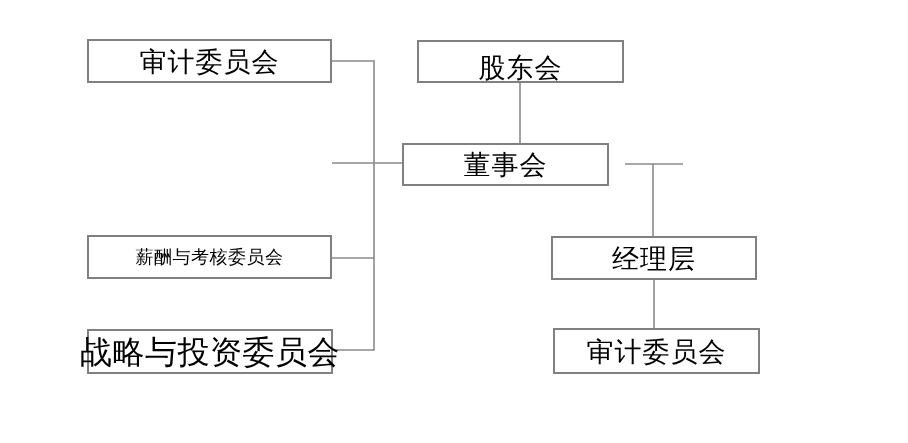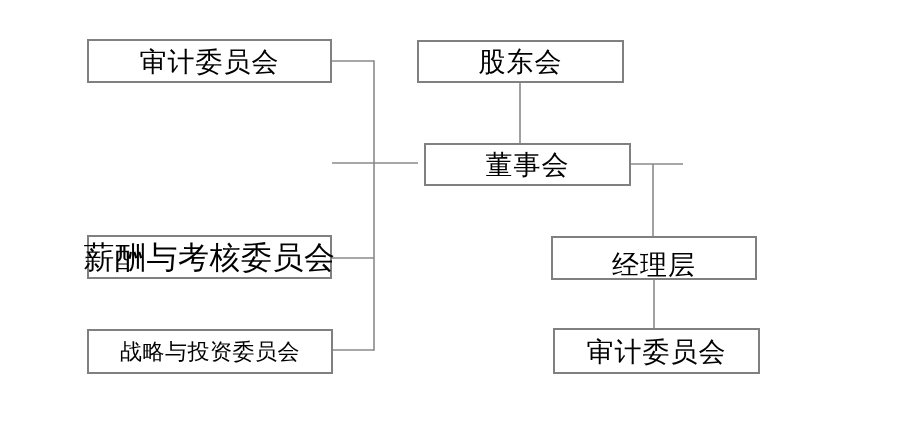--- a/index.html
+++ b/index.html
@@ -33,27 +33,27 @@
     justify-content: center;
     font-size: 27px;
     letter-spacing: 1px;
     color: #000000;
     white-space: nowrap;
     line-height: 1;
   }
   
   .node-audit        { left: 43px;  top: 39px;  width: 245px; height: 44px; }
   .node-nomination   { left: 43px;  top: 140px; width: 245px; height: 44px; }
-  .node-remuneration { left: 43px;  top: 235px; width: 245px; height: 44px; font-size: 31px; letter-spacing: 0.5px; }
-  .node-strategy     { left: 43px;  top: 329px; width: 246px; height: 45px; font-size: 22px; letter-spacing: 0.5px; }
+  .node-remuneration { left: 43px;  top: 235px; width: 245px; height: 44px; font-size: 18px; letter-spacing: 0.5px; }
+  .node-strategy     { left: 43px;  top: 329px; width: 246px; height: 45px; font-size: 32px; letter-spacing: 0.5px; }
   
-  .node-shareholders { left: 373px; top: 40px;  width: 207px; height: 43px; }
-  .node-board        { left: 380px; top: 143px; width: 207px; height: 43px; text-align: right; }
+  .node-shareholders { left: 373px; top: 40px;  width: 207px; height: 43px; align-items: flex-end; }
+  .node-board        { left: 358px; top: 143px; width: 207px; height: 43px; text-align: right; }
   .node-party        { left: 639px; top: 143px; width: 208px; height: 43px; }
-  .node-management   { left: 507px; top: 236px; width: 206px; height: 44px; align-items: flex-end; }
+  .node-management   { left: 507px; top: 236px; width: 206px; height: 44px; }
   .node-departments  { left: 509px; top: 328px; width: 207px; height: 46px; }
 </style>
 </head>
 <body>
 
 <div class="canvas">
 
   <svg class="connectors" width="908" height="443" viewBox="0 0 908 443" fill="none" xmlns="http://www.w3.org/2000/svg">
 
     <line x1="288" y1="61" x2="330" y2="61" stroke="#8a8a8a" stroke-width="1.6"></line>

